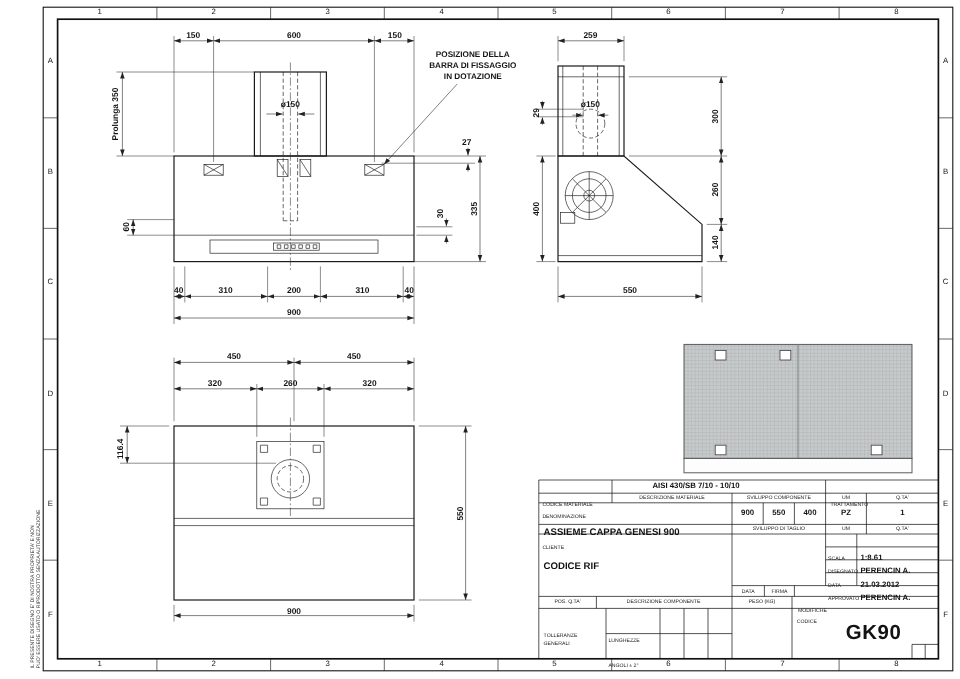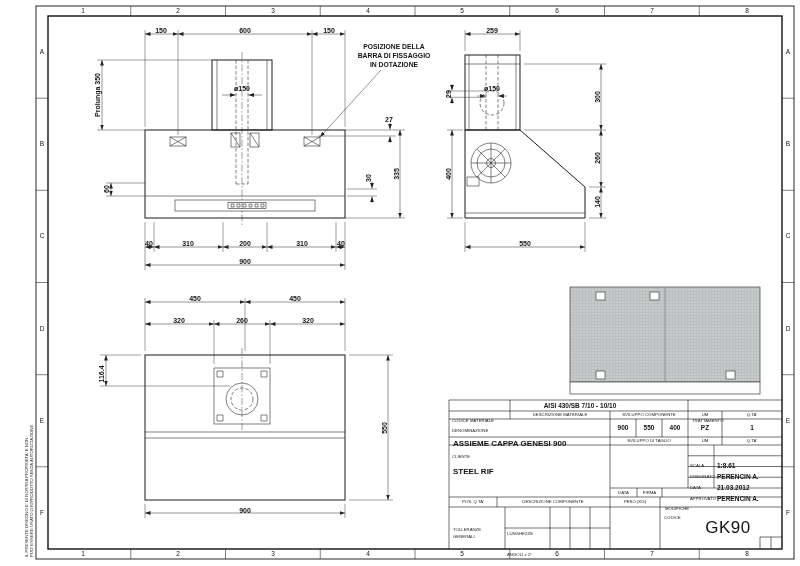--- a/index.html
+++ b/index.html
@@ -8,21 +8,21 @@
 .t{position:absolute;white-space:nowrap;color:#131313;line-height:1;}
 .c{transform:translate(-50%,-50%);}
 .vc{transform:translateY(-50%);margin-top:16px;}
 .rot{transform:translate(-50%,-50%) rotate(-90deg);}
 .d{font-size:7px;font-weight:bold;}
 .g{font-size:6.5px;}
 .n{font-size:6.8px;font-weight:bold;}
 .t4{font-size:4.3px;color:#222;}
 .t6b{font-size:6.5px;font-weight:bold;}
 .t8b{font-size:8px;font-weight:bold;}
-.code{font-size:17px;font-weight:normal;letter-spacing:.5px;}
+.code{font-size:17px;font-weight:bold;letter-spacing:.5px;}
 .vnote{position:absolute;left:24px;top:557px;transform:rotate(-90deg);transform-origin:0 0;font-size:4.3px;color:#333;white-space:nowrap;}
 .vnote2{left:29px;}
 svg .obj{stroke:#1a1a1a;stroke-width:1;fill:none;}
 svg .thin{stroke:#1a1a1a;stroke-width:.55;fill:none;}
 svg .ext{stroke:#2a2a2a;stroke-width:.45;fill:none;}
 svg .dim{stroke:#2a2a2a;stroke-width:.5;fill:none;}
 svg .dsh{stroke-dasharray:3.5 2;}
 svg .cln{stroke:#2a2a2a;stroke-width:.45;fill:none;stroke-dasharray:7 2 1.5 2;}
 svg .arS{marker-start:url(#ar);}
 svg .arE{marker-end:url(#ar);}
@@ -259,21 +259,21 @@
 <span class="t t6b c" style="left:623px;top:428px">900</span>
 <span class="t t6b c" style="left:649px;top:428px">550</span>
 <span class="t t6b c" style="left:675px;top:428px">400</span>
 <span class="t t6b c" style="left:705px;top:428px">PZ</span>
 <span class="t t6b c" style="left:752px;top:428px">1</span>
 
 <span class="t t4 vc" style="left:452px;top:441px">CLIENTE</span>
 <span class="t t4 c" style="left:649px;top:441px">SVILUPPO DI TAGLIO</span>
 <span class="t t4 c" style="left:705px;top:441px">UM</span>
 <span class="t t4 c" style="left:752px;top:441px">Q.TA'</span>
-<span class="t t8b vc" style="left:453px;top:456px">STEEL RIF</span>
+<span class="t t8b vc" style="left:453px;top:456px">CODICE RIF</span>
 
 <span class="t t4 vc" style="left:690px;top:450.4px">SCALA</span>
 <span class="t t6b vc" style="left:717px;top:450.4px">1:8.61</span>
 <span class="t t4 vc" style="left:690px;top:461.1px">DISEGNATO</span>
 <span class="t t6b vc" style="left:717px;top:461.1px">PERENCIN A.</span>
 <span class="t t4 vc" style="left:690px;top:471.9px">DATA</span>
 <span class="t t6b vc" style="left:717px;top:471.9px">21.03.2012</span>
 <span class="t t4 vc" style="left:690px;top:482.6px">APPROVATO</span>
 <span class="t t6b vc" style="left:717px;top:482.6px">PERENCIN A.</span>
 

